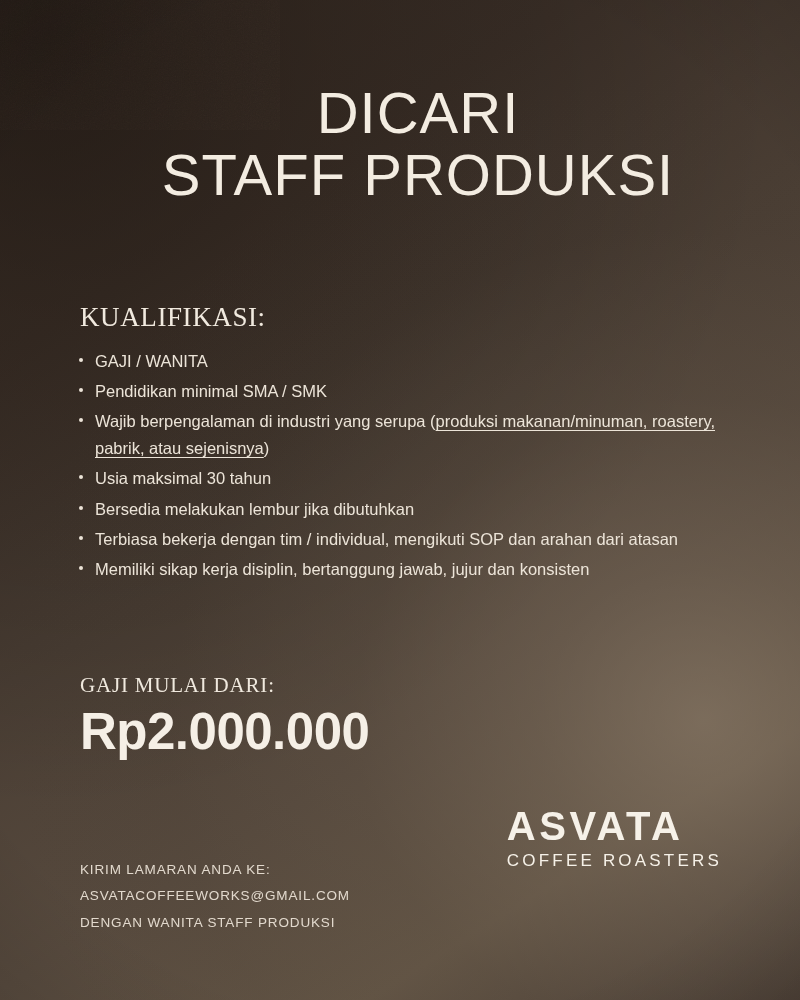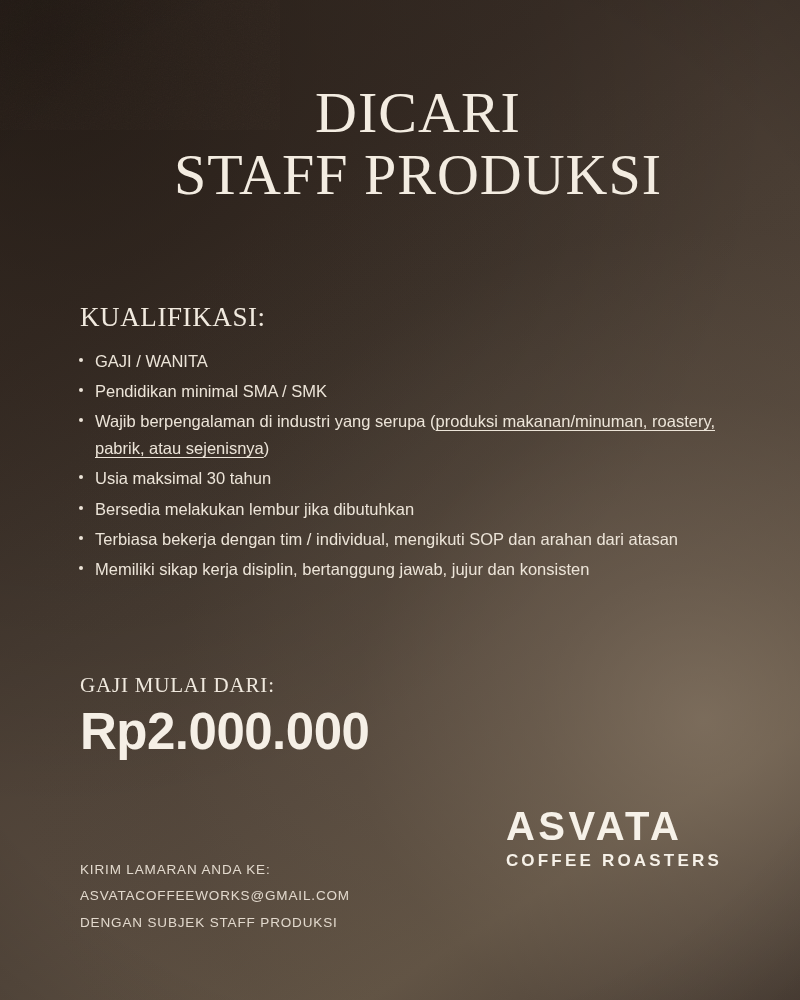--- a/index.html
+++ b/index.html
@@ -57,21 +57,21 @@
   #content {
     position:absolute; inset:0;
     z-index:5;
   }
 
   
   .title-block {
     position:absolute;
     top:82px; left:0; right:0;
     text-align:center;
-    font-family:Liberation Serif, serif;
+    font-family:Liberation Sans, sans-serif;
     color:#f3ece1;
     line-height:1.07;
     margin-left:36px;
   }
   .title-line1 { font-size:58px; letter-spacing:1px; }
   .title-line2 { font-size:58px; letter-spacing:1px; }
 
   
   .qual-heading {
     position:absolute;
@@ -140,21 +140,21 @@
     color:#f6f1e8;
   }
   .logo-name {
     font-size:40px;
     font-weight:bold;
     letter-spacing:3.5px;
     line-height:1;
   }
   .logo-tagline {
     font-size:17px;
-    font-weight:bold;
+    font-weight:normal;
     letter-spacing:3.2px;
     line-height:1;
     margin-top:6px;
   }
 </style>
 </head>
 <body>
 
 <div id="poster">
 
@@ -203,21 +203,21 @@
         <span>Memiliki sikap kerja disiplin, bertanggung jawab, jujur dan konsisten</span>
       </li>
     </ul>
 
     <div class="salary-label">GAJI MULAI DARI:</div>
     <div class="salary-amount">Rp2.000.000</div>
 
     <div class="contact-block">
       <div>KIRIM LAMARAN ANDA KE:</div>
       <div>ASVATACOFFEEWORKS@GMAIL.COM</div>
-      <div>DENGAN SUBJEK STAFF PRODUKSI</div>
+      <div>DENGAN WANITA STAFF PRODUKSI</div>
     </div>
 
     <div class="logo-block">
       <div class="logo-name">ASVATA</div>
       <div class="logo-tagline">COFFEE ROASTERS</div>
     </div>
 
   </div>
 </div>
 

